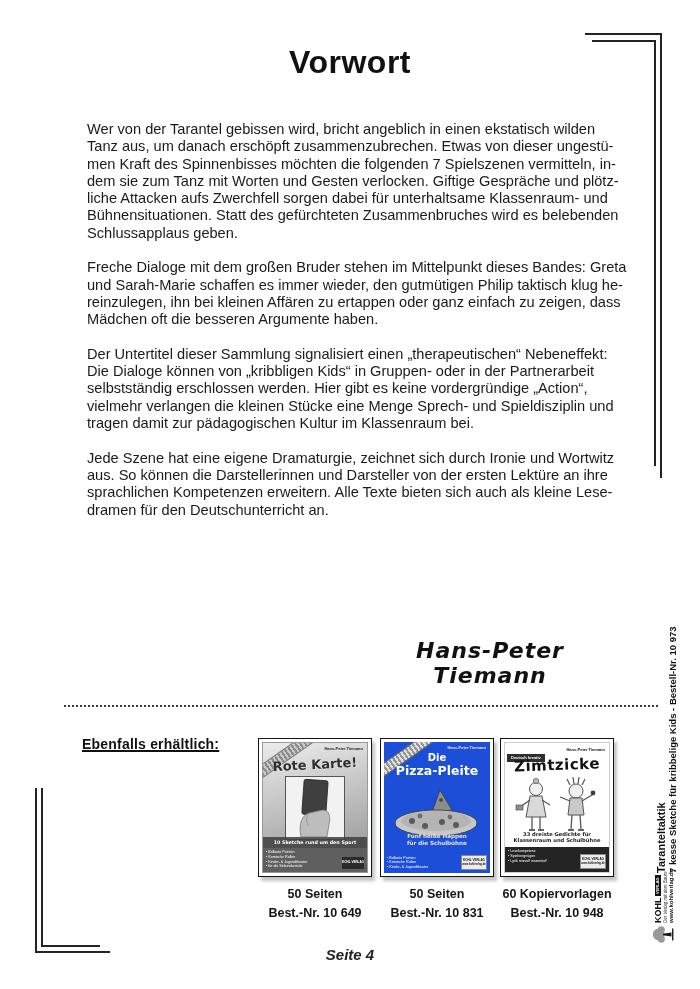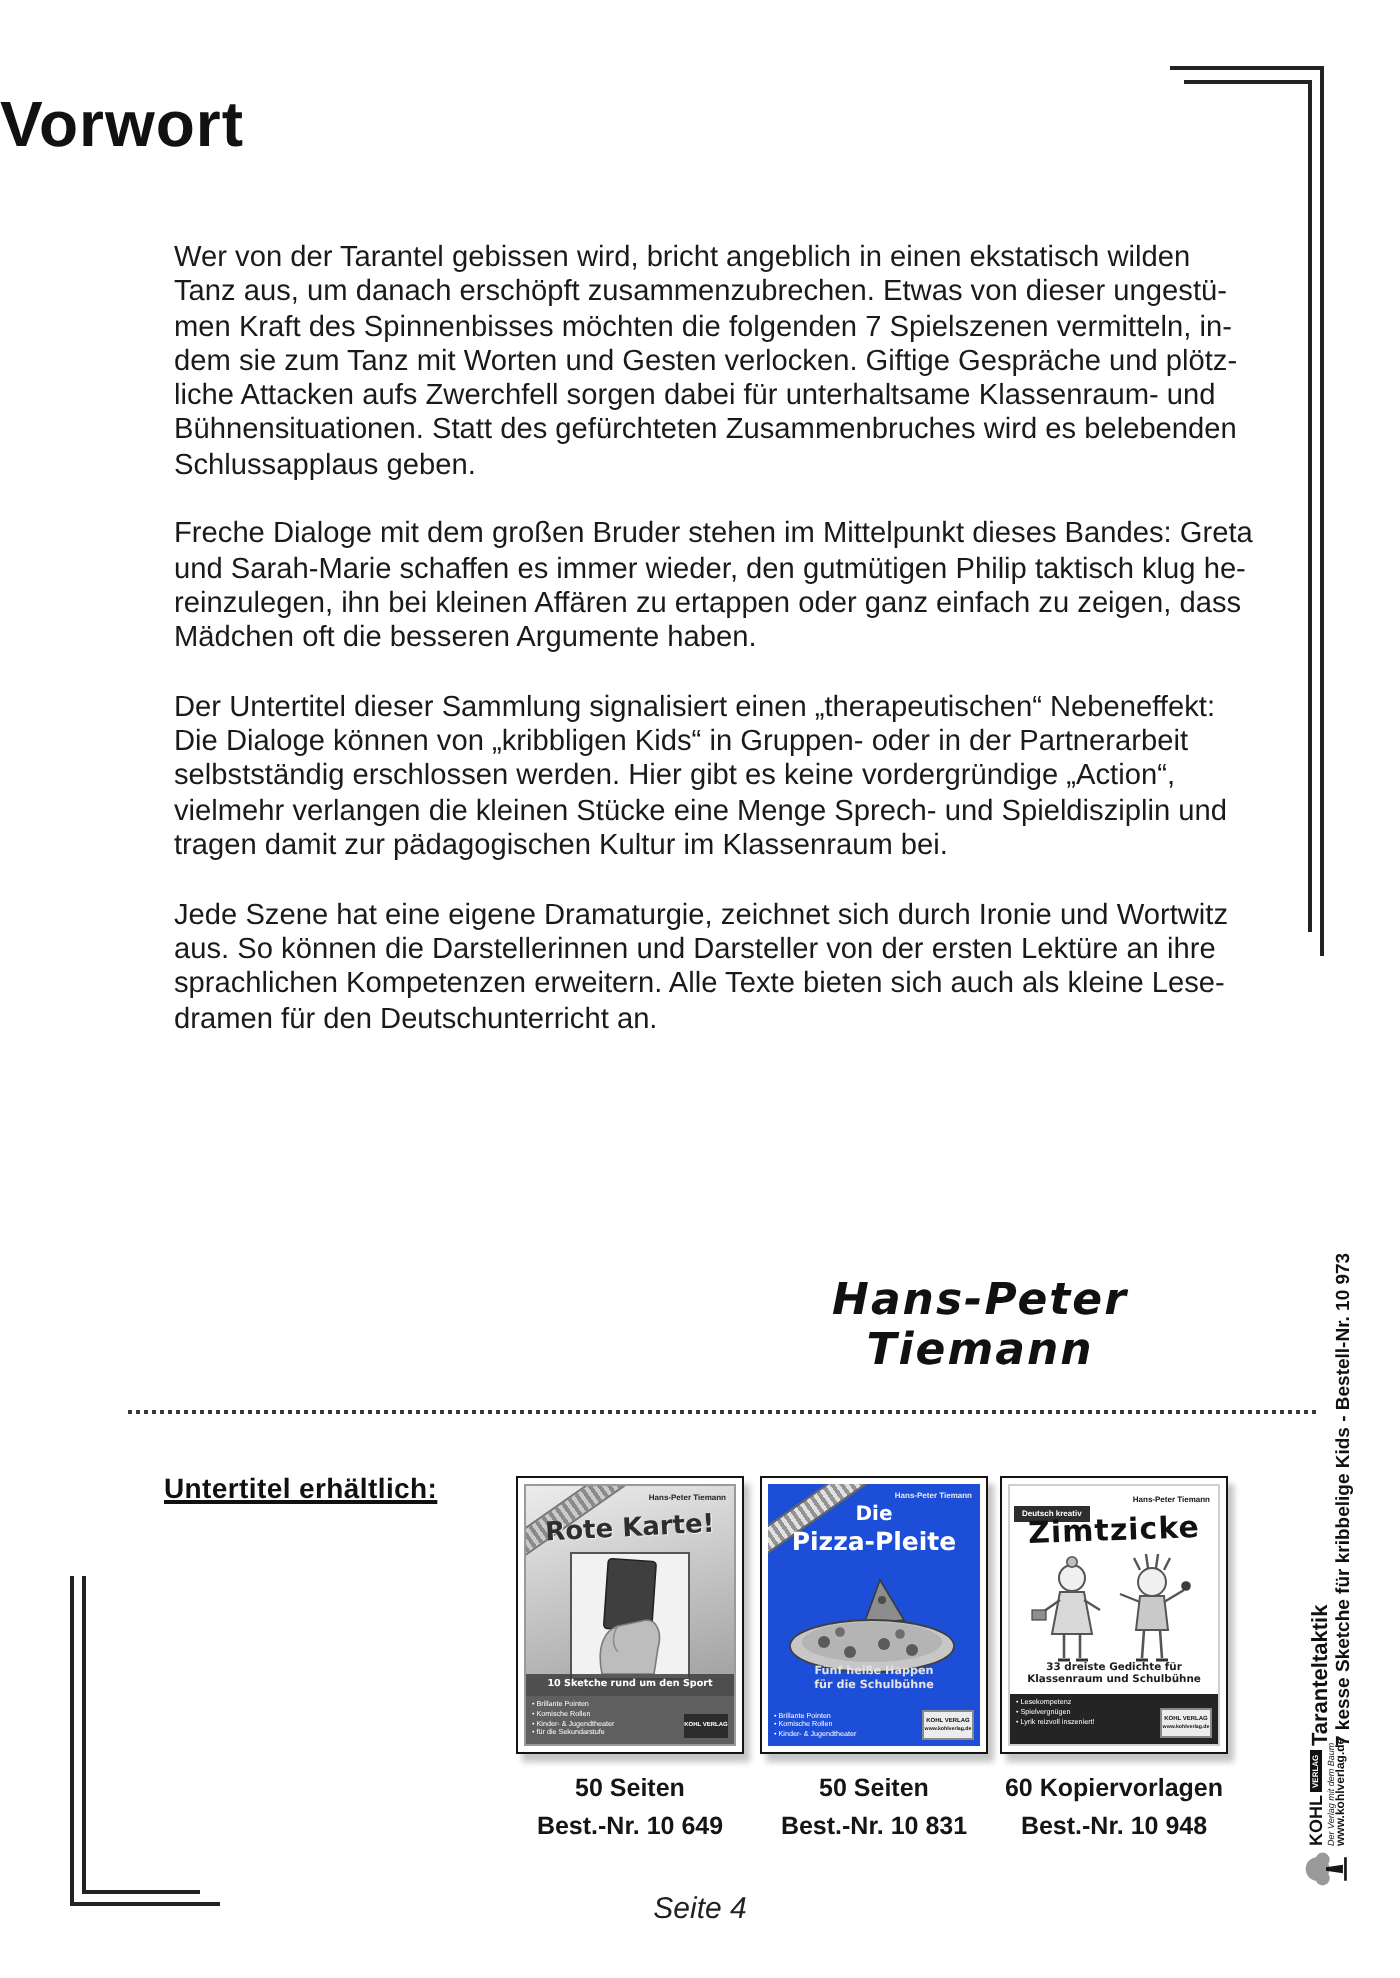--- a/index.html
+++ b/index.html
@@ -2,21 +2,21 @@
 <html><head>
 <meta charset="utf-8">
 <style>
   html,body{margin:0;padding:0;}
   body{
     width:700px;height:989px;position:relative;background:#ffffff;
     font-family:"Liberation Sans",sans-serif;color:#1a1a1a;overflow:hidden;
   }
   .fr{position:absolute;background:#232323;}
   .page-title{
-    position:absolute;left:0;right:0;top:44px;
+    position:absolute;left:0;right:0;top:44px;text-align:center;
     font-size:32px;font-weight:bold;letter-spacing:.5px;color:#111;
   }
   .textblock{position:absolute;left:87px;top:121px;width:534px;font-size:14.6px;line-height:17.3px;}
   .para{white-space:pre;margin:0 0 17.3px 0;}
   .signature{
     position:absolute;left:360px;top:638px;width:260px;text-align:center;
     font-family:"DejaVu Sans",sans-serif;font-style:italic;font-weight:bold;
     font-size:22px;letter-spacing:1px;color:#111;
   }
   .dotted-sep{position:absolute;left:64px;top:705px;width:594px;height:0;border-top:2.5px dotted #3a3a3a;}
@@ -68,21 +68,21 @@
   .topbar3{position:absolute;top:2px;left:2px;right:2px;height:10px;}
   .banner3{display:inline-block;background:#2e2e2e;color:#fff;font-size:4px;font-weight:bold;padding:1.5px 4px;}
   .author3{position:absolute;top:2px;right:2px;font-size:4px;font-weight:bold;color:#111;}
   .figures{position:absolute;top:34px;left:0;right:0;text-align:center;}
   .sub3{
     position:absolute;left:0;right:0;bottom:28px;text-align:center;color:#1c1c1c;
     font-family:"DejaVu Sans",sans-serif;font-weight:bold;font-size:5.2px;line-height:6.6px;
   }
   .footer3{position:absolute;left:0;right:0;bottom:0;height:25px;background:#242424;padding:2px 3px;box-sizing:border-box;}
   .caption{position:absolute;top:885px;width:134px;text-align:center;font-weight:bold;font-size:12.5px;line-height:19px;color:#151515;}
-  .page-num{position:absolute;left:0;right:0;top:946px;text-align:center;font-style:italic;font-size:15px;color:#222;}
+  .page-num{position:absolute;left:0;right:0;top:946px;text-align:center;font-style:italic;font-size:15px;color:#222;font-weight:bold;}
   .sidebar{
     position:absolute;left:666px;top:737px;width:272px;transform:translate(-50%,-50%) rotate(-90deg);
     white-space:nowrap;color:#111;
   }
   .sidebar .t1{font-size:11px;font-weight:bold;line-height:12px;}
   .sidebar .t2{font-size:9.5px;font-weight:bold;line-height:11px;}
   .kohl{
     position:absolute;left:663px;top:899px;width:88px;transform:translate(-50%,-50%) rotate(-90deg);
     display:flex;align-items:center;gap:3px;white-space:nowrap;
   }
@@ -126,21 +126,21 @@
   <div class="para">Jede Szene hat eine eigene Dramaturgie, zeichnet sich durch Ironie und Wortwitz
 aus. So können die Darstellerinnen und Darsteller von der ersten Lektüre an ihre
 sprachlichen Kompetenzen erweitern. Alle Texte bieten sich auch als kleine Lese-
 dramen für den Deutschunterricht an.</div>
 </div>
 
 <div class="signature">Hans-Peter Tiemann</div>
 
 <div class="dotted-sep"></div>
 
-<div class="also-label">Untertitel erhältlich:</div>
+<div class="also-label">Ebenfalls erhältlich:</div>
 
 <div class="book" style="left:258px;">
   <div class="inner c1">
     <div class="ribbon r1"></div>
     <div class="cover-author" style="color:#222;">Hans-Peter Tiemann</div>
     <div class="cover-title t-rote">Rote Karte!</div>
     <div class="photo">
       <svg width="56" height="60" viewBox="0 0 56 60">
         <rect x="17" y="3" width="24" height="35" rx="2" fill="#3f3f3f" stroke="#222" stroke-width="0.8" transform="rotate(4 29 20)"></rect>
         <path d="M15 60 C12 45 17 38 23 36 L37 33 C43 33 45 40 43 47 L41 60 Z" fill="#bdbdbd" stroke="#7a7a7a" stroke-width="0.8"></path>

